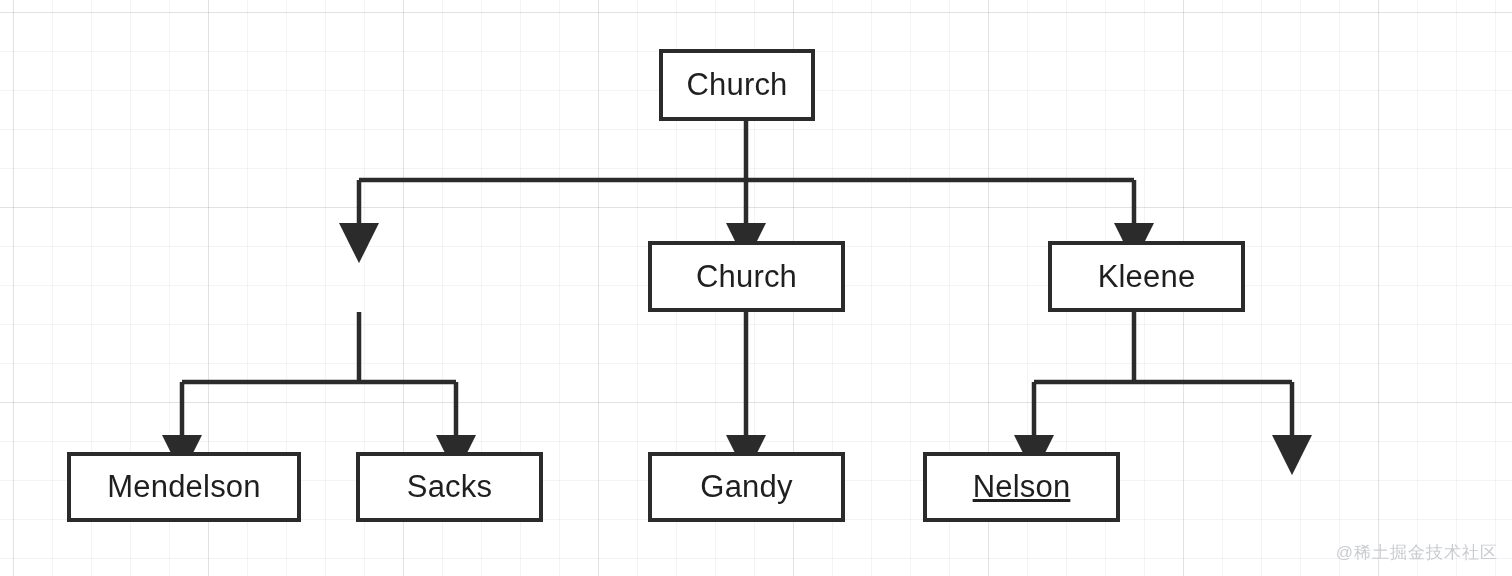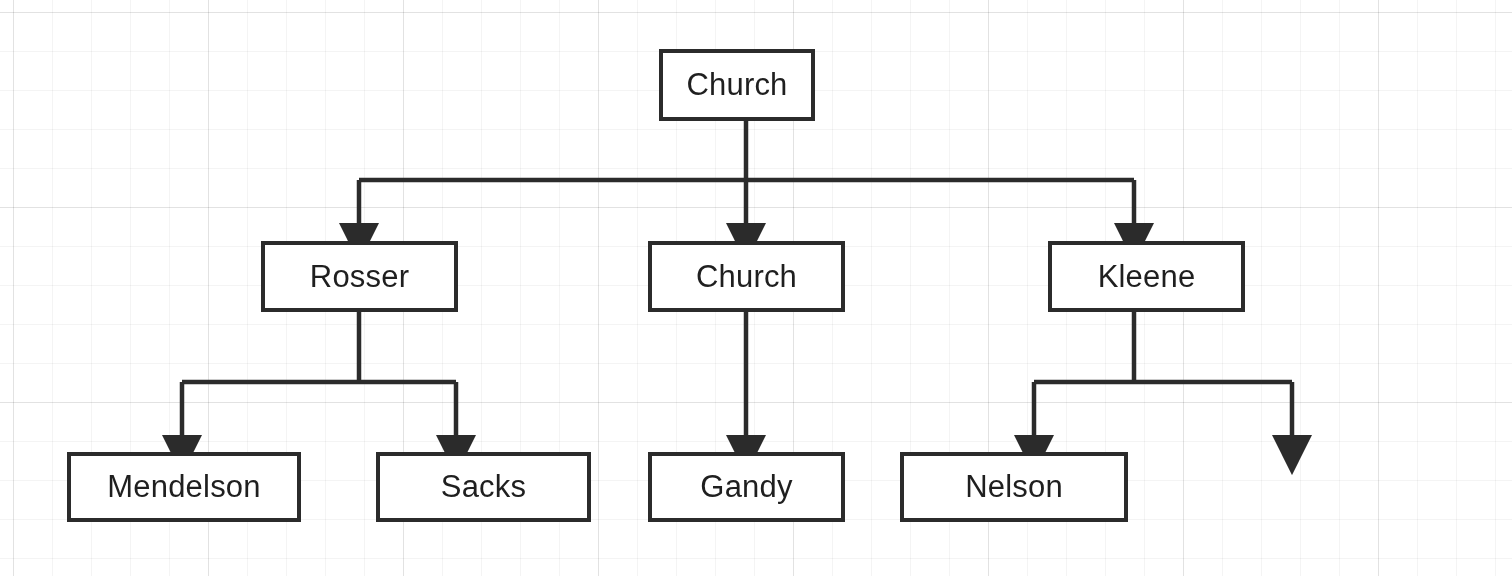--- a/index.html
+++ b/index.html
@@ -105,35 +105,33 @@
 
       <path d="M1034,382 L1034,440" marker-end="url(#arrowhead)"></path>
 
       <path d="M1292,382 L1292,440" marker-end="url(#arrowhead)"></path>
     </g>
   </svg>
 
   <div class="node" id="node-church" style="left: 659px; top: 49px; width: 156px; height: 72px; background: rgb(255, 255, 255); border-color: rgb(43, 43, 43);">
     <span class="node-label">Church</span>
   </div>
-  <div class="node" id="node-rosser" style="left: 261px; top: 241px; width: 197px; height: 71px; background: rgb(255, 255, 255); border-color: rgb(43, 43, 43);">
-    <span class="node-label">Rosser</span>
-  </div>
   <div class="node" id="node-turing" style="left: 648px; top: 241px; width: 197px; height: 71px; background: rgb(255, 255, 255); border-color: rgb(43, 43, 43);">
     <span class="node-label">Church</span>
   </div>
   <div class="node" id="node-kleene" style="left: 1035px; top: 241px; width: 197px; height: 71px; background: rgb(255, 255, 255); border-color: rgb(43, 43, 43); margin-left: 13px;">
     <span class="node-label">Kleene</span>
   </div>
   <div class="node" id="node-mendelson" style="left: 67px; top: 452px; width: 234px; height: 70px; background: rgb(255, 255, 255); border-color: rgb(43, 43, 43);">
     <span class="node-label">Mendelson</span>
   </div>
-  <div class="node" id="node-sacks" style="left: 376px; top: 452px; width: 215px; height: 70px; background: rgb(255, 255, 255); border-color: rgb(43, 43, 43);">
+  <div class="node" id="node-sacks" style="left: 356px; top: 452px; width: 187px; height: 70px; background: rgb(255, 255, 255); border-color: rgb(43, 43, 43);">
     <span class="node-label">Sacks</span>
   </div>
   <div class="node" id="node-gandy" style="left: 648px; top: 452px; width: 197px; height: 70px; background: rgb(255, 255, 255); border-color: rgb(43, 43, 43); justify-content: center;">
     <span class="node-label">Gandy</span>
   </div>
-  <div class="node" id="node-nelson" style="left: 900px; top: 452px; width: 228px; height: 70px; background: rgb(255, 255, 255); border-color: rgb(43, 43, 43);">
+  <div class="node" id="node-nelson" style="left: 923px; top: 452px; width: 197px; height: 70px; background: rgb(255, 255, 255); border-color: rgb(43, 43, 43); text-decoration: underline;">
     <span class="node-label">Nelson</span>
   </div>
 
+  <div id="watermark" style="color: rgb(201, 204, 209);">@稀土掘金技术社区</div>
 </div>
 
 </body></html>

